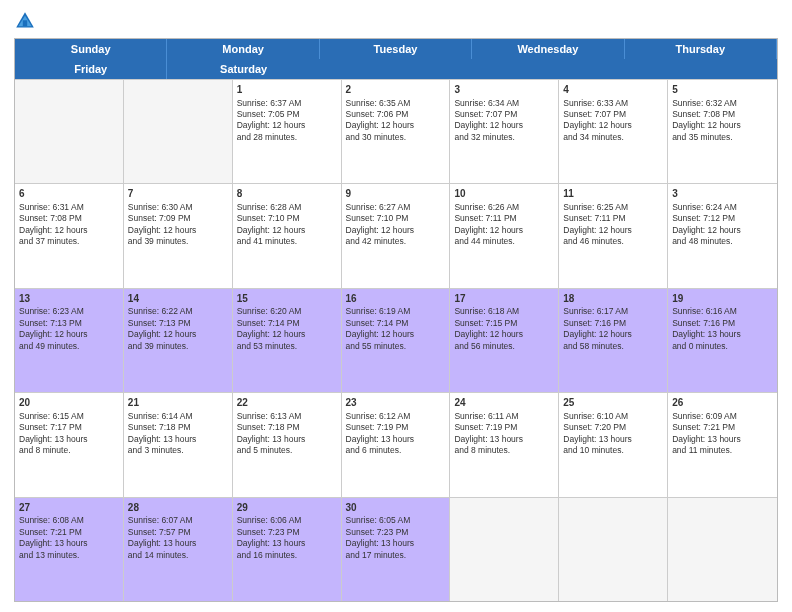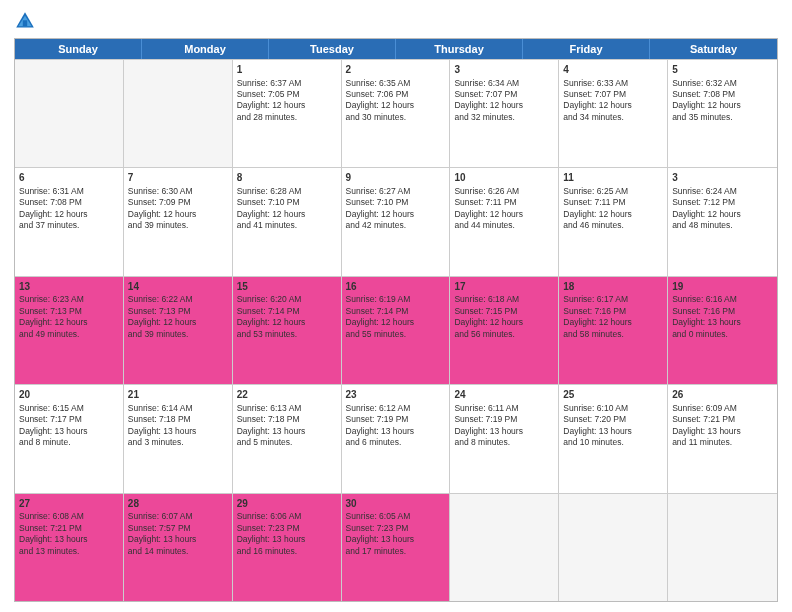--- a/index.html
+++ b/index.html
@@ -53,21 +53,21 @@
       color: #444;
     }
     .calendar {
       flex: 1;
       display: flex;
       flex-direction: column;
       border: 1px solid #bbb;
     }
     .cal-header {
       display: grid;
-      grid-template-columns: repeat(6, 1fr);
+      grid-template-columns: repeat(5, 1fr);
       background: #2a6db5;
     }
     .cal-header-cell {
       color: #fff;
       font-size: 11px;
       font-weight: bold;
       text-align: center;
       padding: 4px 2px;
       border-right: 1px solid #4a8ed5;
     }
@@ -87,21 +87,21 @@
       border-right: 1px solid #ccc;
       padding: 3px 4px;
       font-size: 8.5px;
       color: #333;
       line-height: 1.35;
       background: #fff;
       vertical-align: top;
     }
     .cal-cell:last-child { border-right: none; }
     .cal-cell.empty { background: #f5f5f5; }
-    .cal-cell.shaded { background: #ec4899; }
+    .cal-cell.shaded { background: #c4b5fd; }
     .day-num {
       font-size: 10px;
       font-weight: bold;
       display: block;
       margin-bottom: 1px;
     }
     .cell-line {
       display: block;
     }
   </style>
@@ -125,20 +125,21 @@
       <div class="month-title"></div>
       <div class="subtitle"></div>
     </div>
   </div>
 
   <div class="calendar">
     <div class="cal-header" id="cal-header">
         <div class="cal-header-cell">Sunday</div>
         <div class="cal-header-cell">Monday</div>
         <div class="cal-header-cell">Tuesday</div>
+        <div class="cal-header-cell">Wednesday</div>
         <div class="cal-header-cell">Thursday</div>
         <div class="cal-header-cell">Friday</div>
         <div class="cal-header-cell">Saturday</div>
       </div>
     <div class="cal-body" id="cal-body">
         <div class="cal-row">
           <div class="cal-cell empty"></div>
           <div class="cal-cell empty"></div>
           <div class="cal-cell">
             <span class="day-num">1</span>

